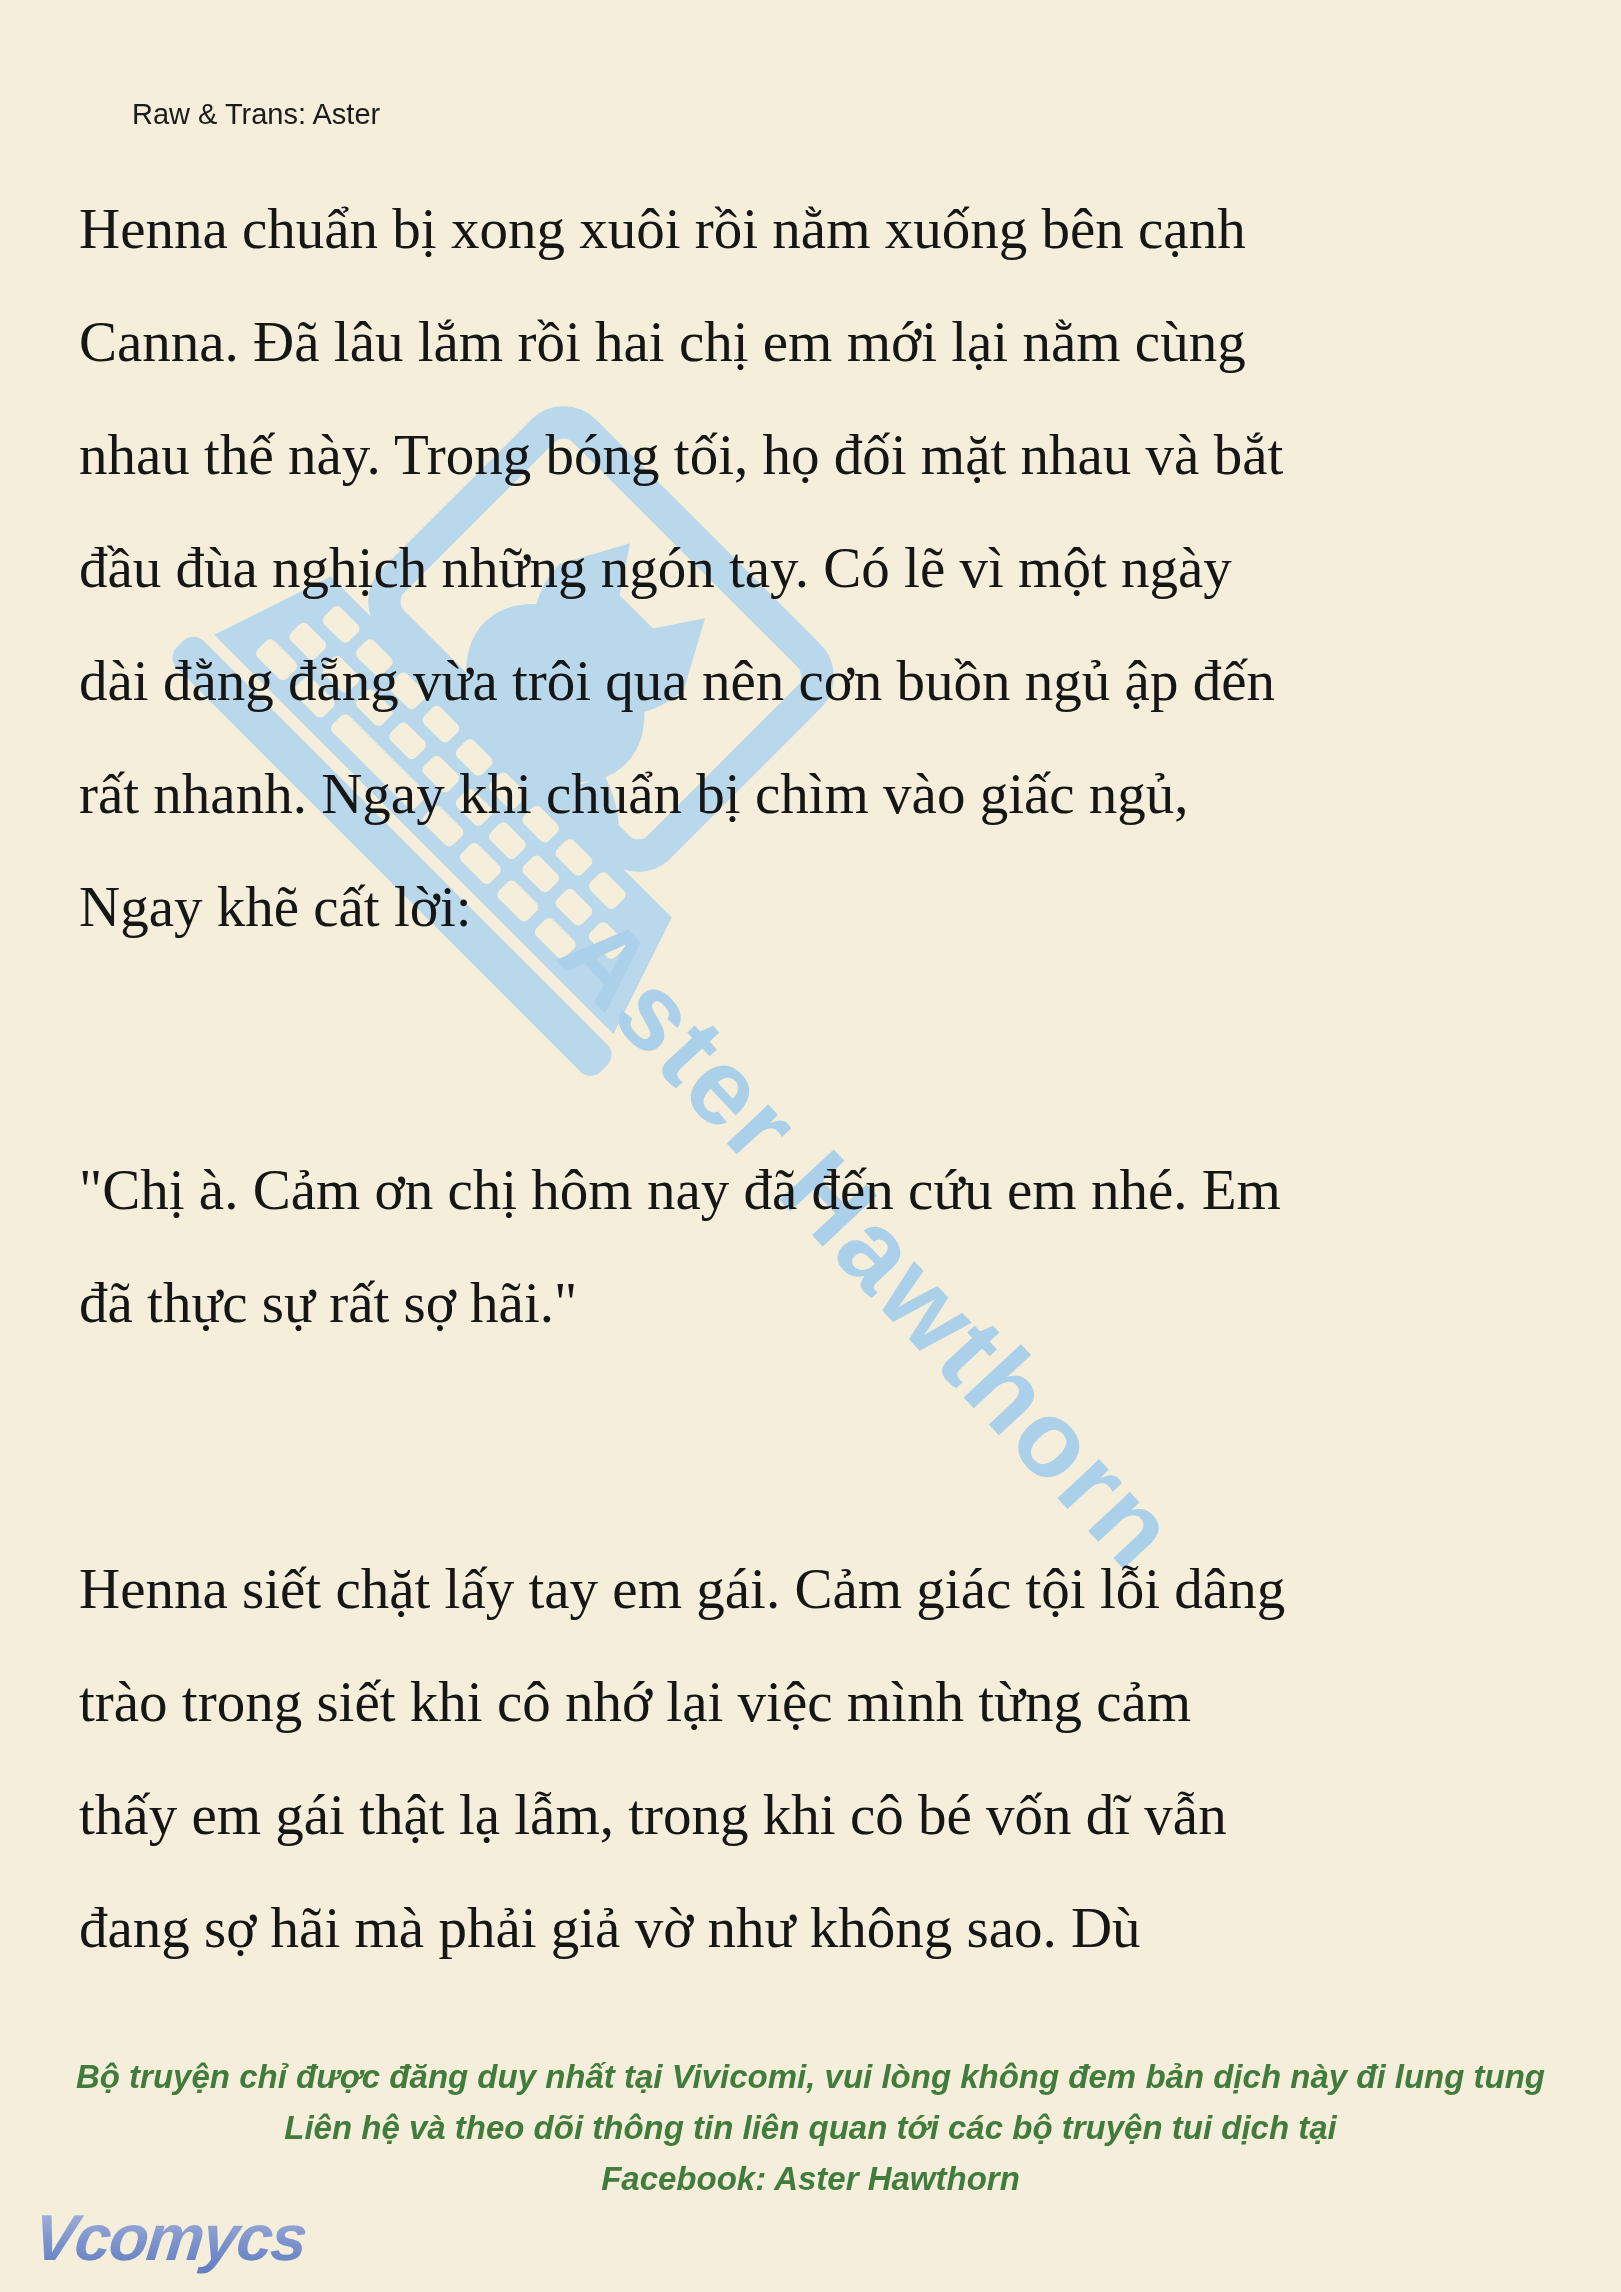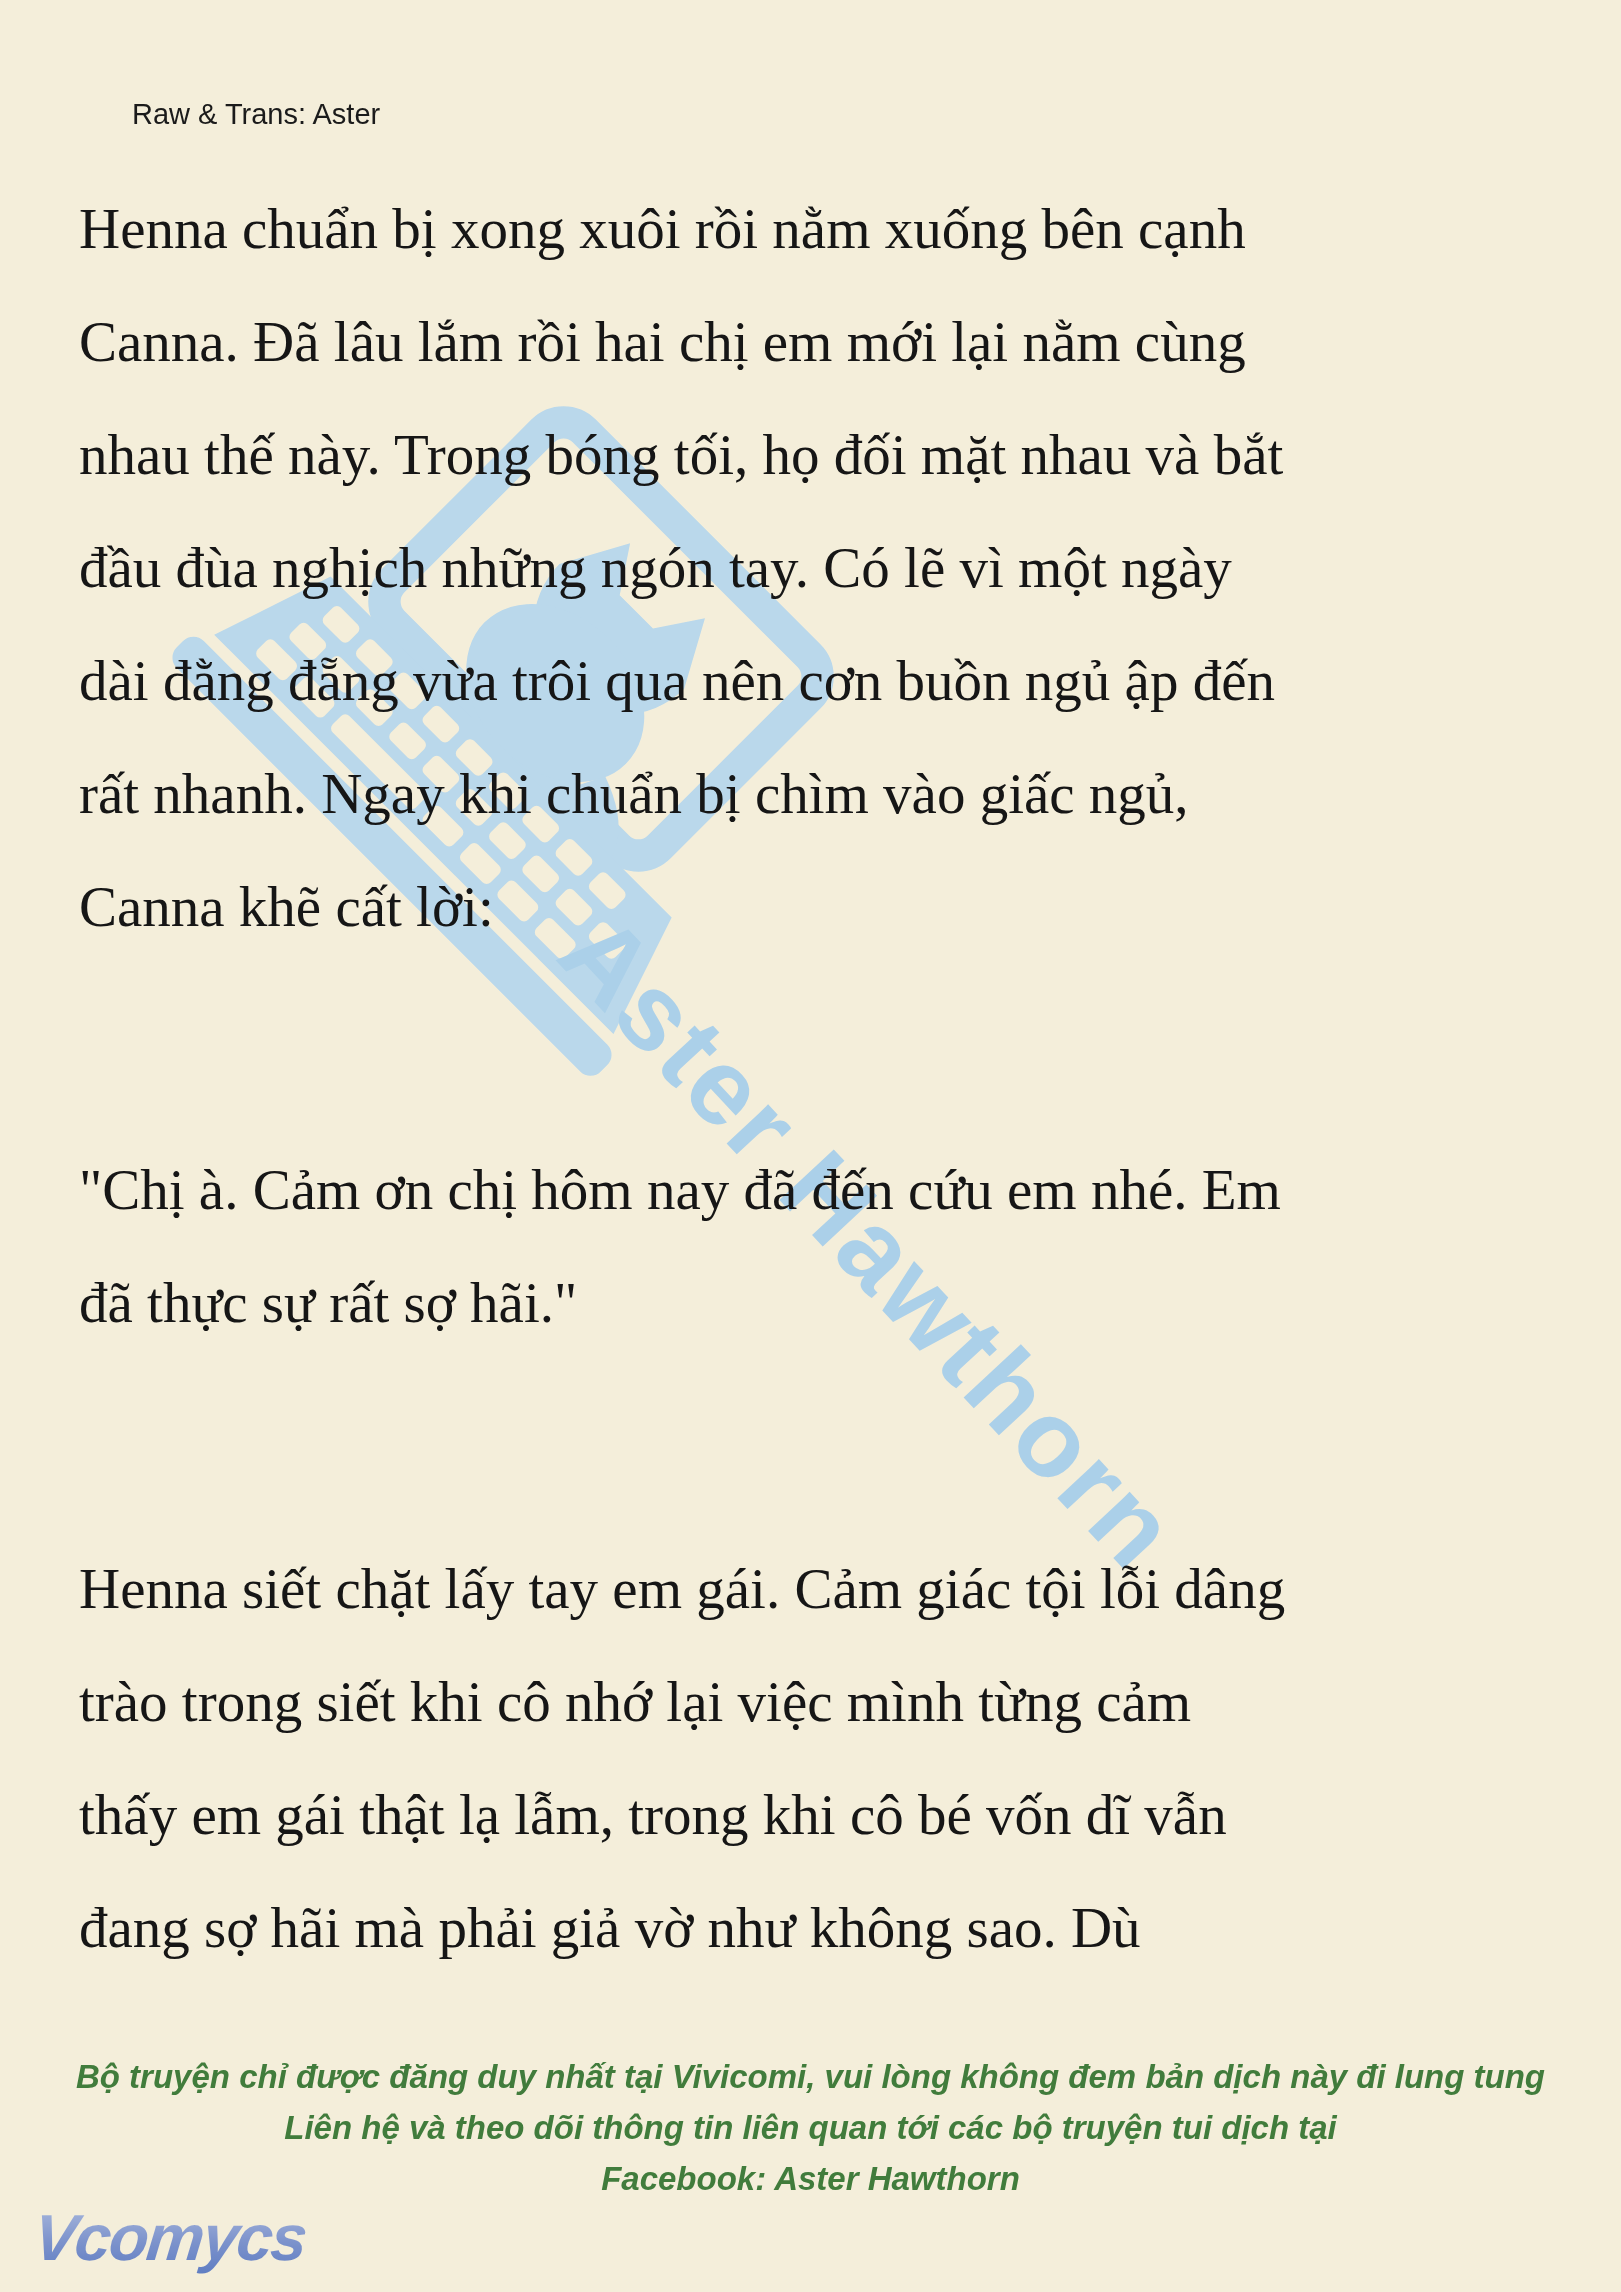--- a/index.html
+++ b/index.html
@@ -135,21 +135,21 @@
   <div class="watermark-text">Aster Hawthorn</div>
 
   <div class="body-text">
     <div class="para">
       <div class="line">Henna chuẩn bị xong xuôi rồi nằm xuống bên cạnh</div>
       <div class="line">Canna. Đã lâu lắm rồi hai chị em mới lại nằm cùng</div>
       <div class="line">nhau thế này. Trong bóng tối, họ đối mặt nhau và bắt</div>
       <div class="line">đầu đùa nghịch những ngón tay. Có lẽ vì một ngày</div>
       <div class="line">dài đằng đẵng vừa trôi qua nên cơn buồn ngủ ập đến</div>
       <div class="line">rất nhanh. Ngay khi chuẩn bị chìm vào giấc ngủ,</div>
-      <div class="line">Canna khẽ cất lời:</div>
+      <div class="line">Ngay khẽ cất lời:</div>
     </div>
     <div class="para para2">
       <div class="line">"Chị à. Cảm ơn chị hôm nay đã đến cứu em nhé. Em</div>
       <div class="line">đã thực sự rất sợ hãi."</div>
     </div>
     <div class="para para3">
       <div class="line">Henna siết chặt lấy tay em gái. Cảm giác tội lỗi dâng</div>
       <div class="line">trào trong siết khi cô nhớ lại việc mình từng cảm</div>
       <div class="line">thấy em gái thật lạ lẫm, trong khi cô bé vốn dĩ vẫn</div>
       <div class="line">đang sợ hãi mà phải giả vờ như không sao. Dù</div>

